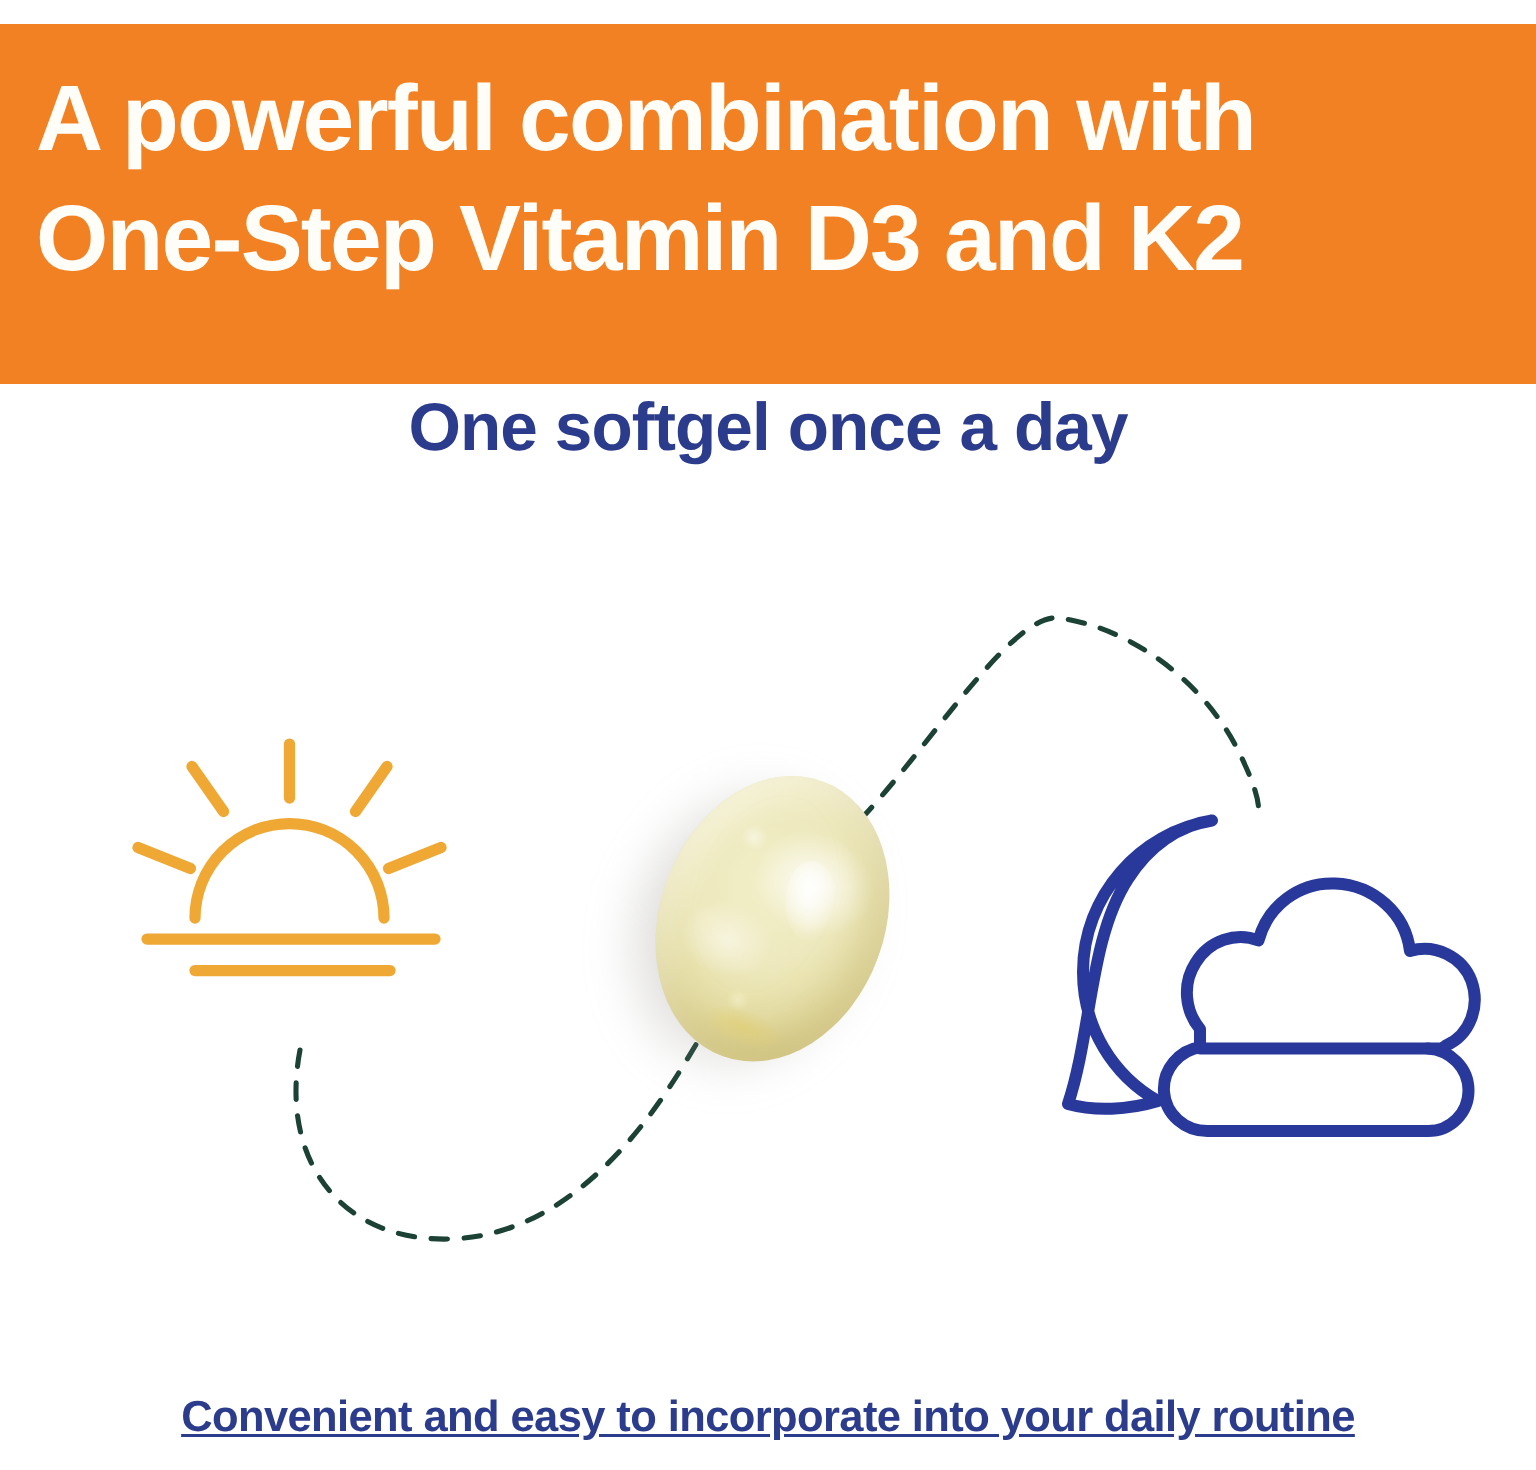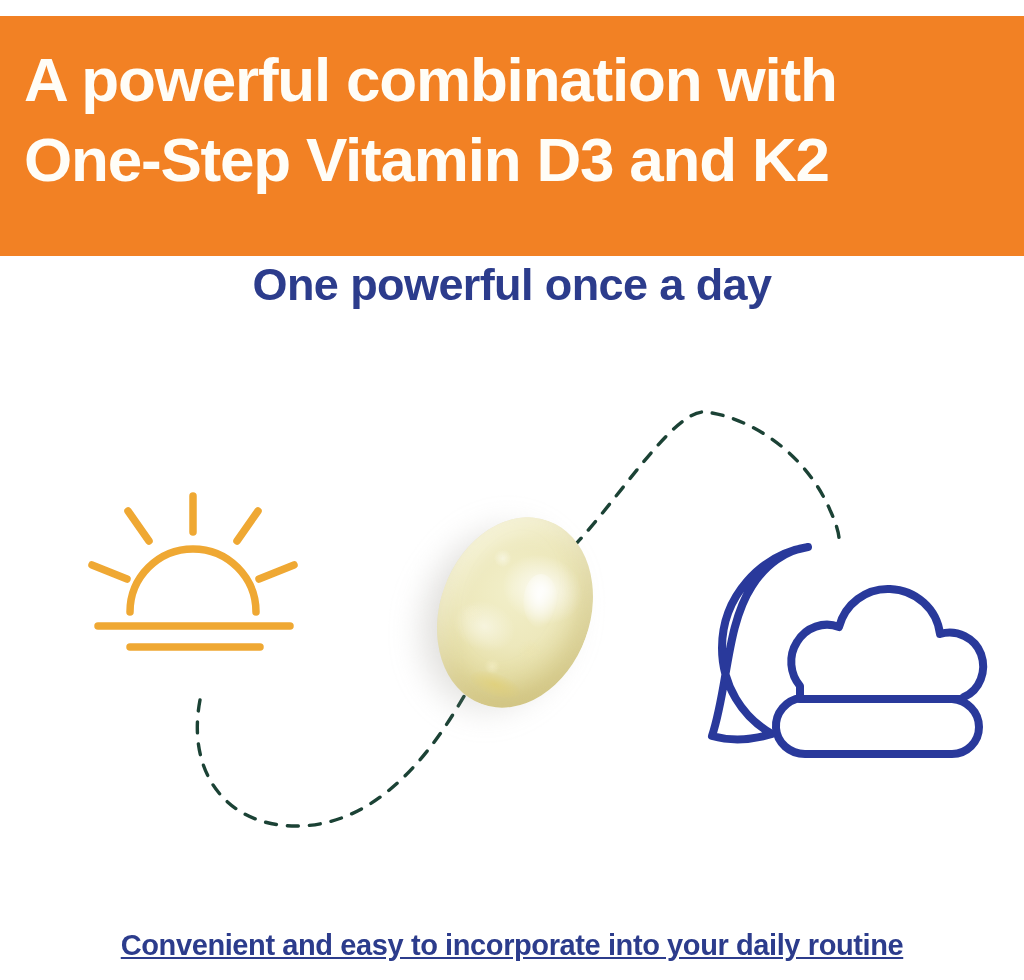--- a/index.html
+++ b/index.html
@@ -167,21 +167,21 @@
 </head>
 <body>
 
 <div class="page">
 
   <div class="banner">
     <div class="banner-heading">A powerful combination with
 One-Step Vitamin D3 and K2</div>
   </div>
 
-  <div class="subheading">One powerful once a day</div>
+  <div class="subheading">One softgel once a day</div>
 
   <div class="stage">
 
     <svg width="1024" height="540" viewBox="0 0 1024 540">
 
       <g>
         <path d="M 200 350
                  C 186 424, 228 478, 300 476
                  C 368 474, 418 420, 452 366
                  C 486 312, 512 254, 560 210

